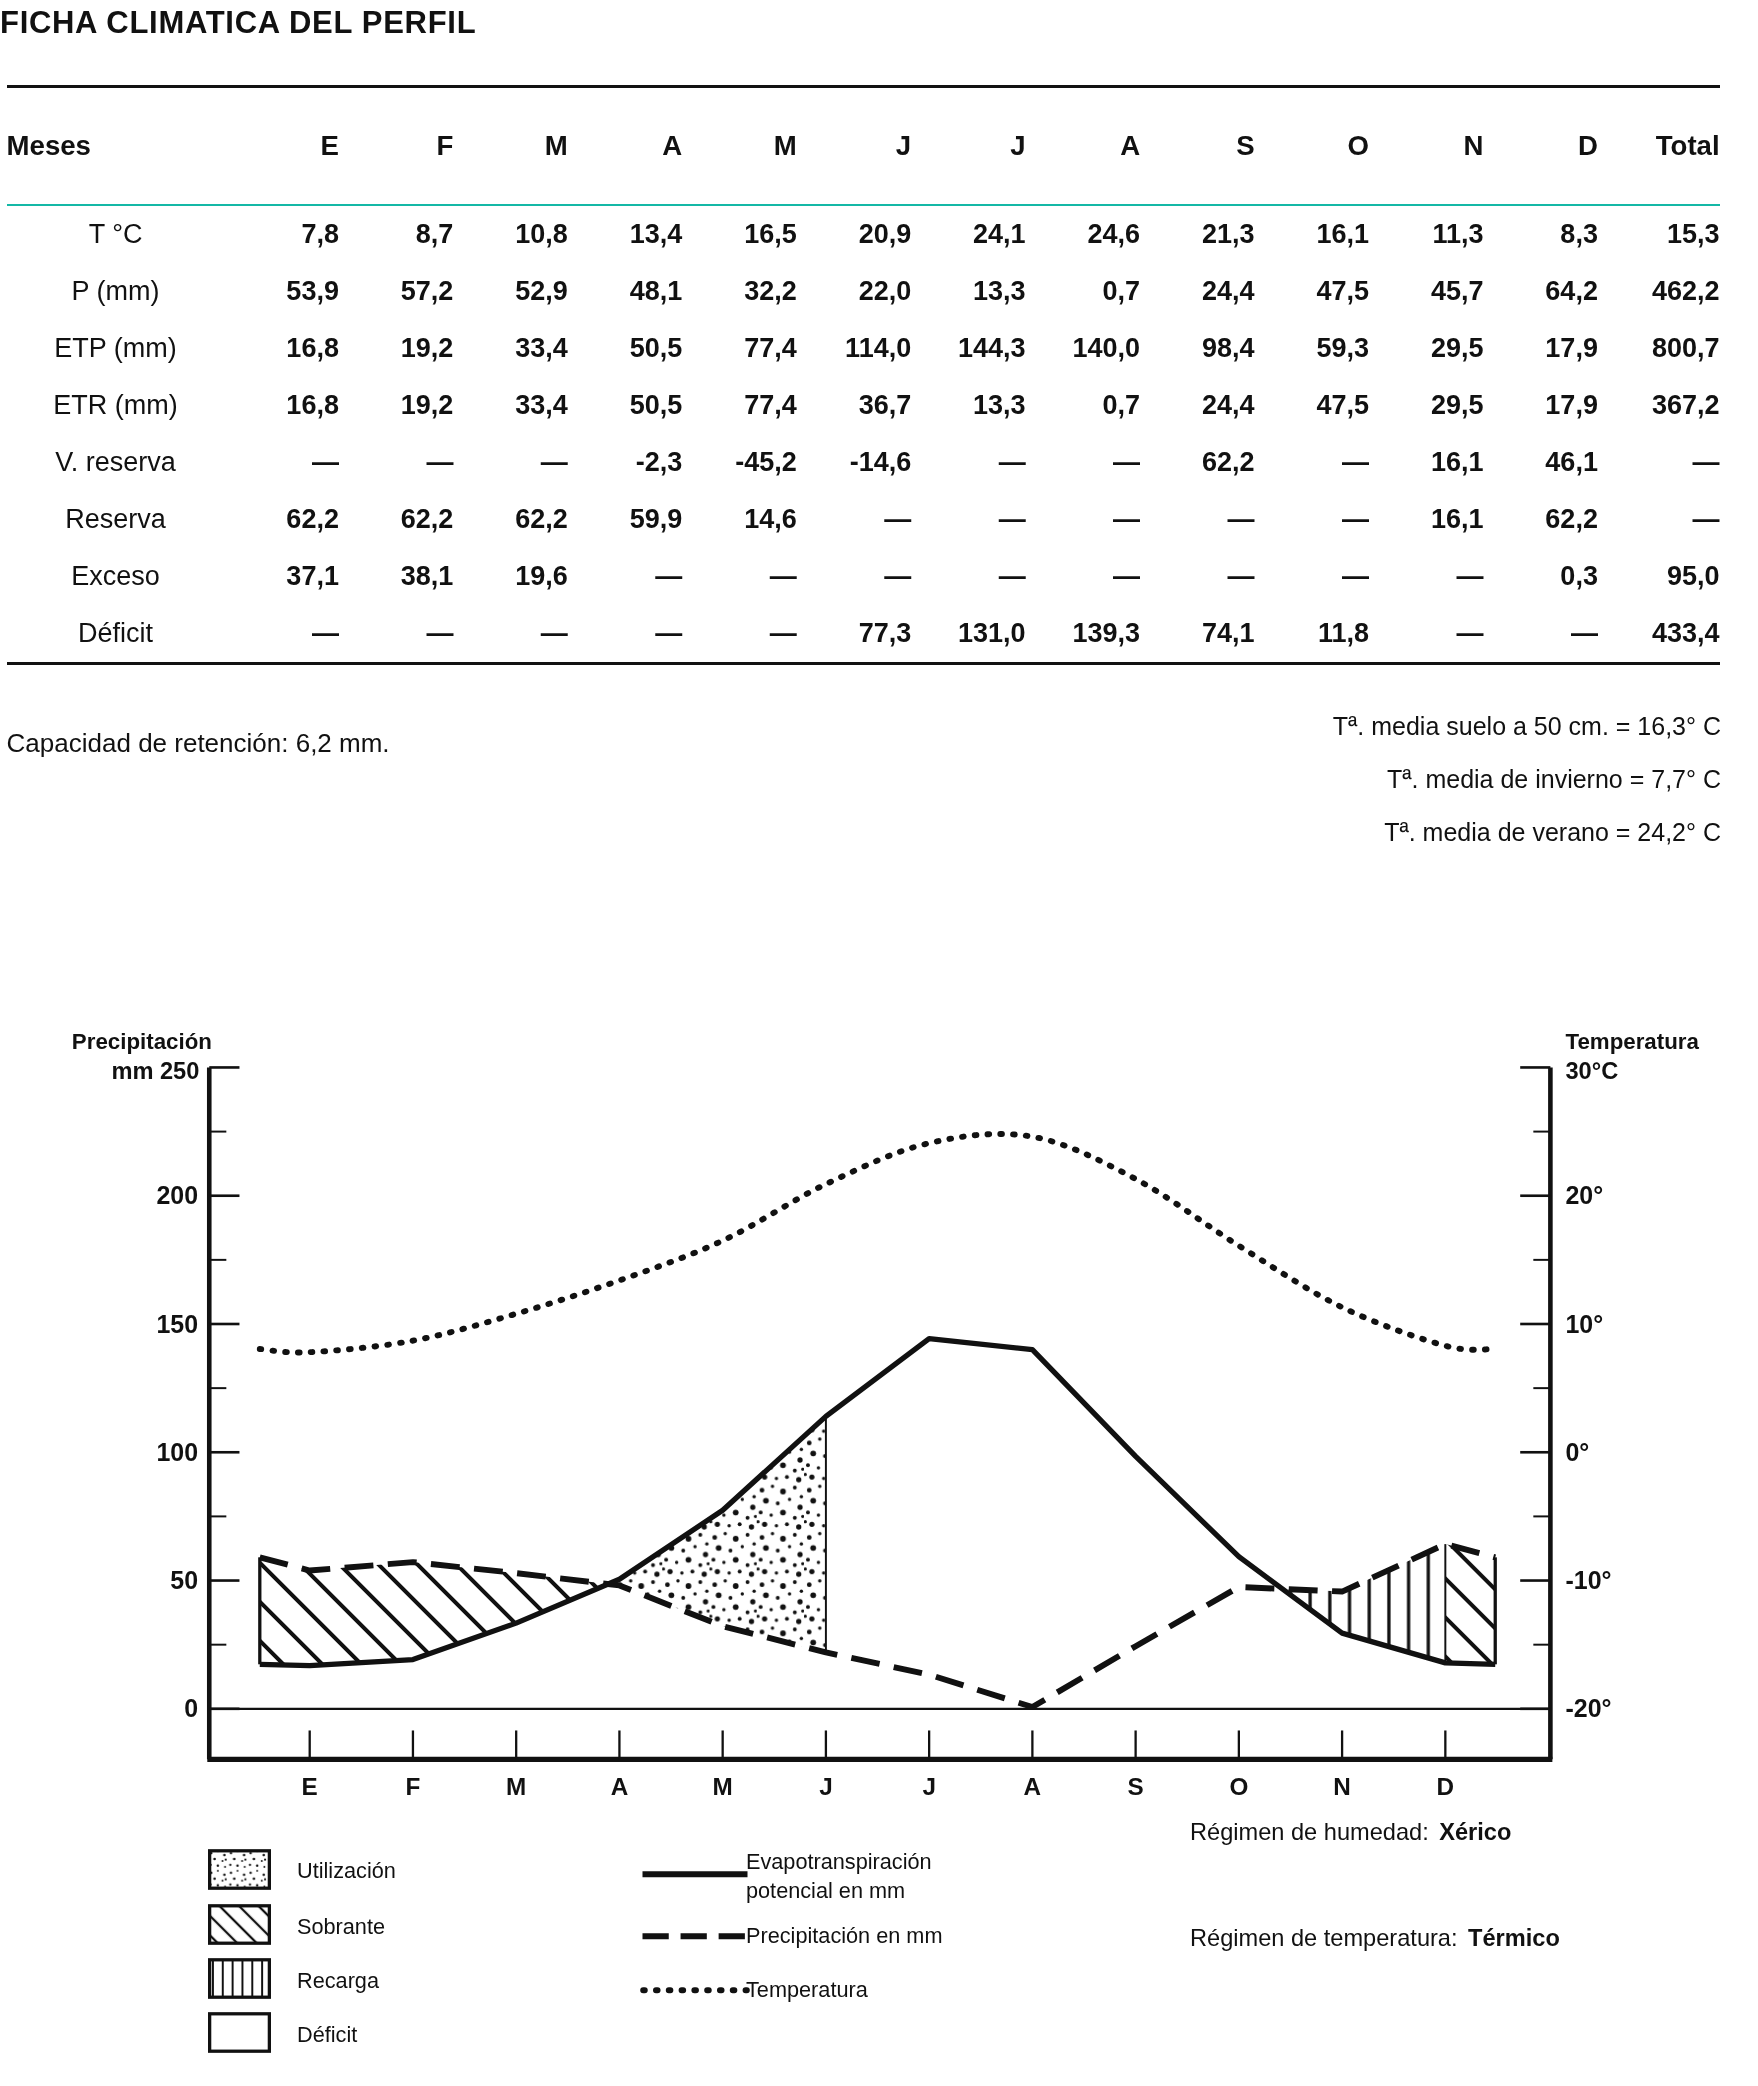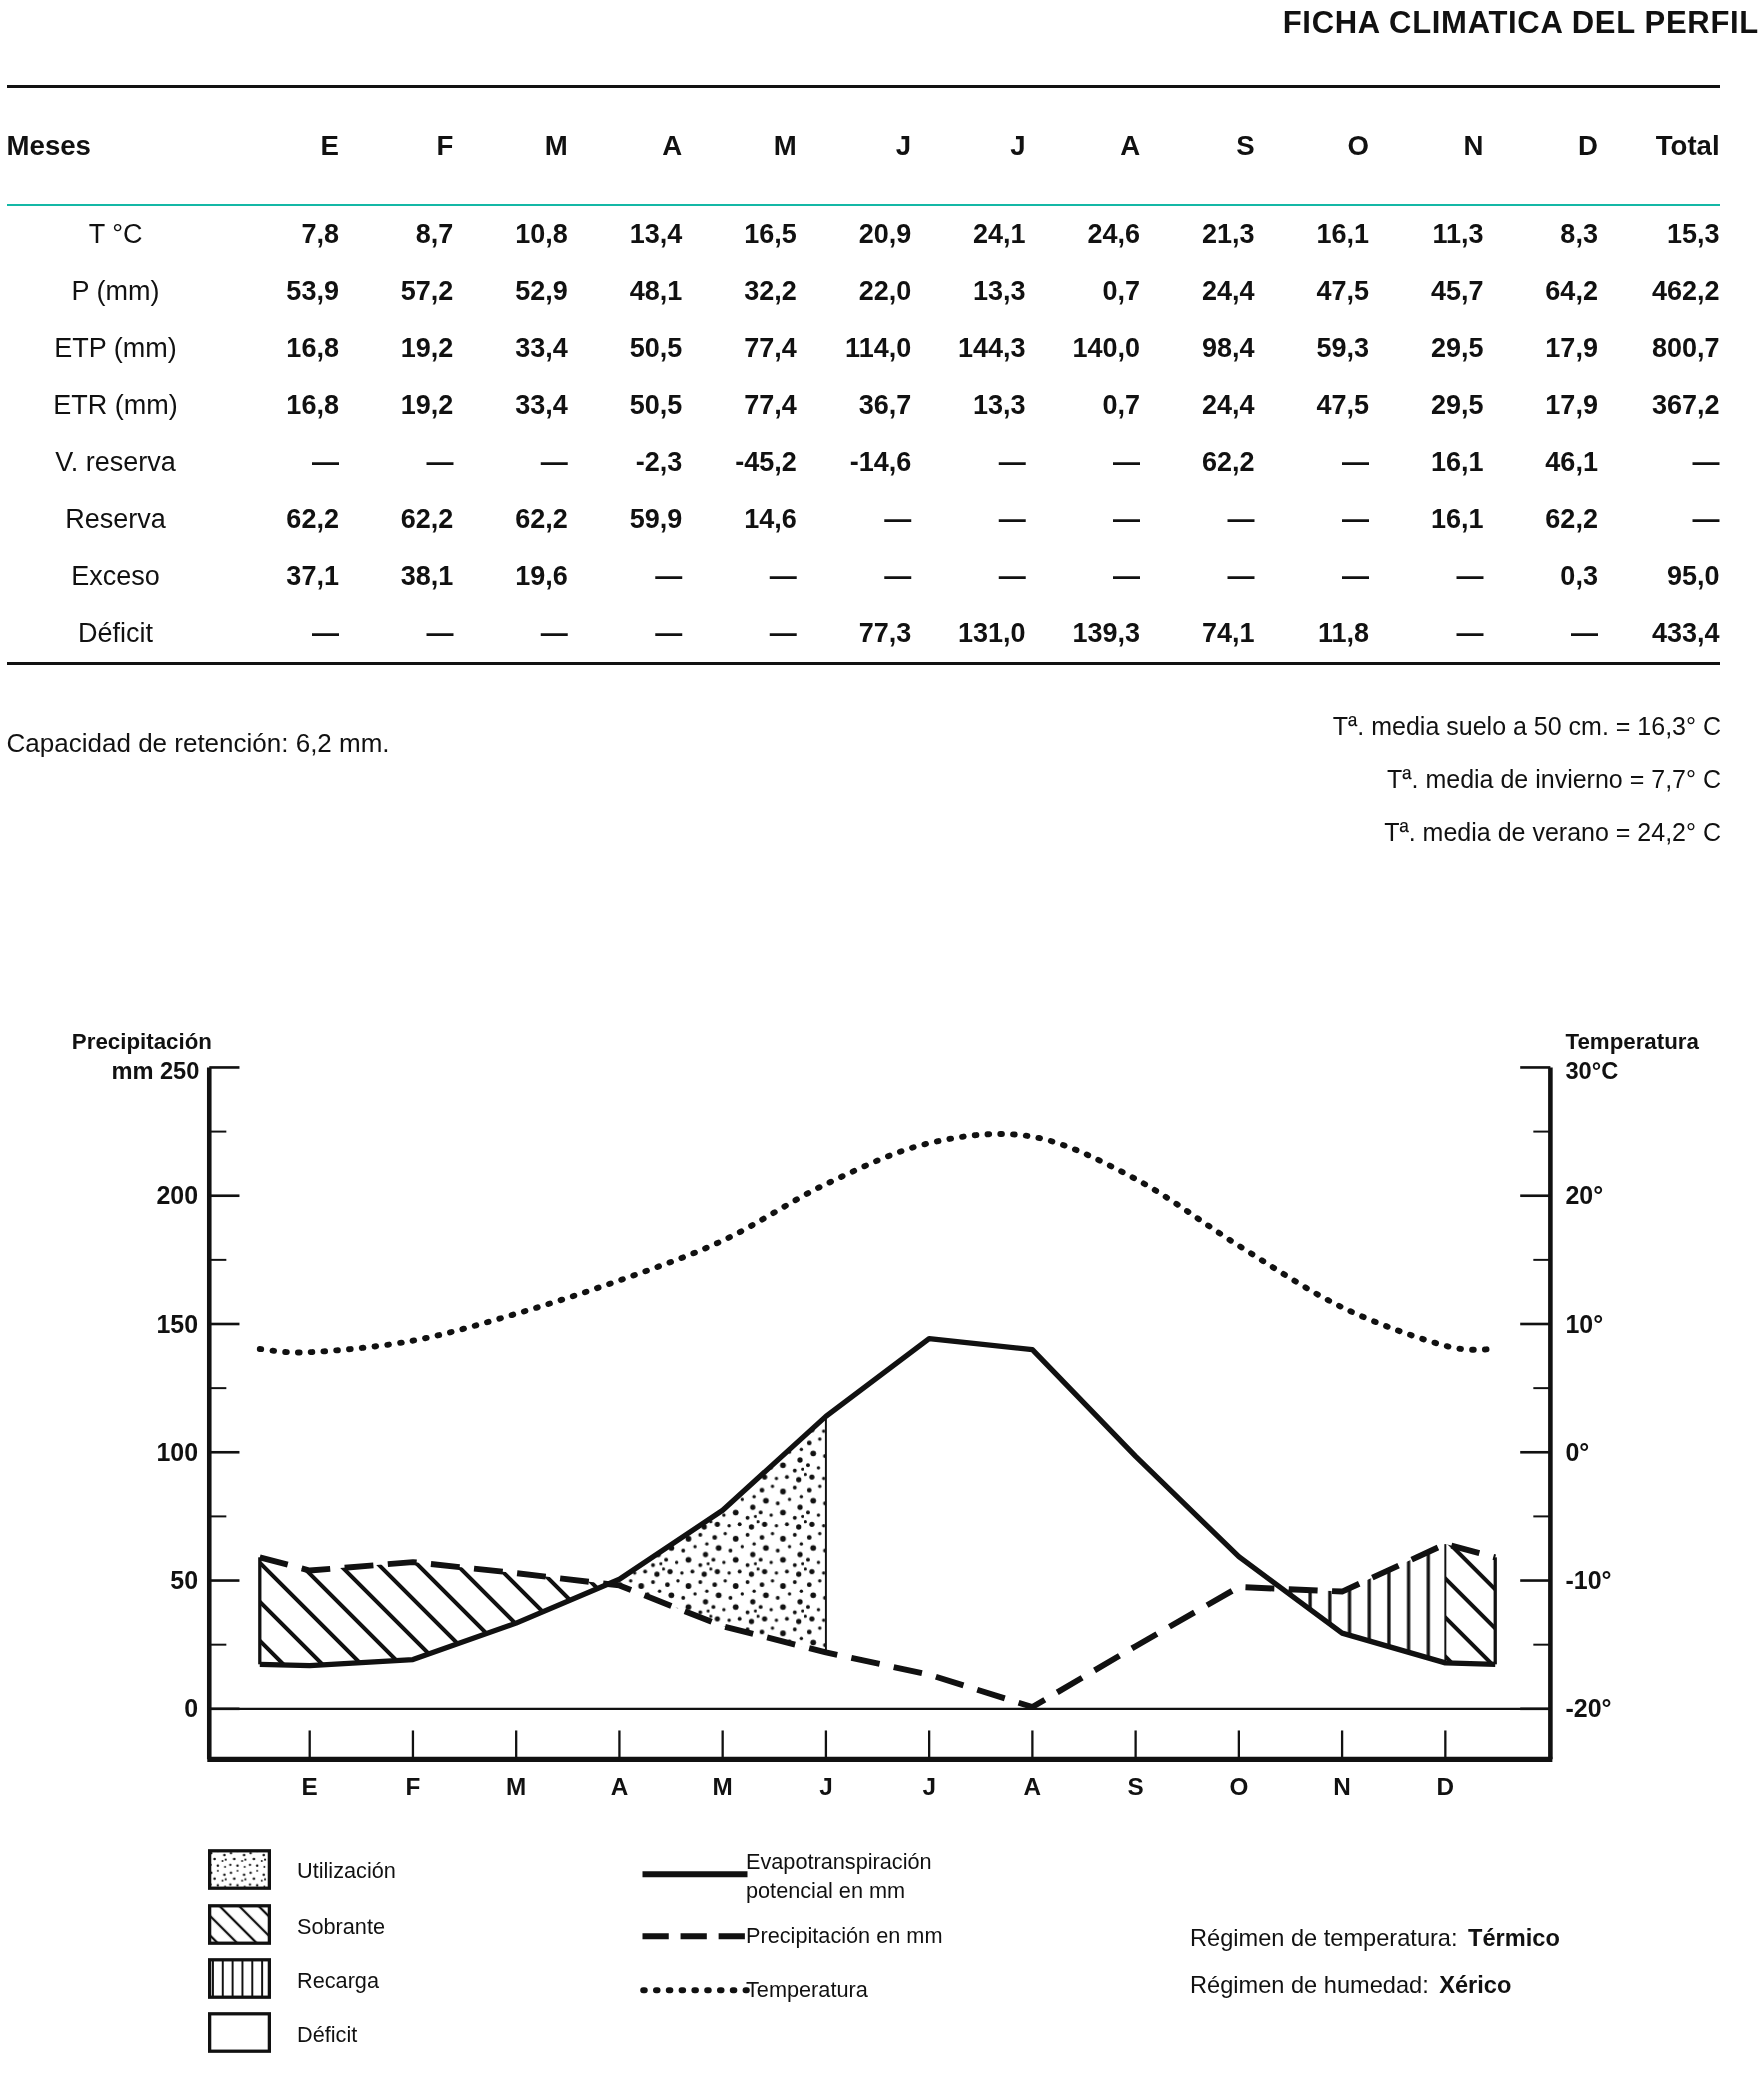--- a/index.html
+++ b/index.html
@@ -2,21 +2,21 @@
 <html style="font-size:10.5px"><head>
 <meta charset="utf-8">
 <style>
   html,body{margin:0;padding:0;}
   body{
     width:1759px;height:2087px;position:relative;overflow:hidden;
     background:#ffffff;color:#111;
     font-family:"Liberation Sans","DejaVu Sans",sans-serif;
   }
   .title{
-    position:absolute;top:5.3px;left:0;width:100%;text-align:right;
+    position:absolute;top:5.3px;left:0;width:100%;text-align:left;
     font-size:31px;font-weight:700;letter-spacing:0.7px;margin:0;
   }
   .table-wrap{position:absolute;top:85px;left:6.6px;width:1713px;}
   table{width:100%;border-collapse:collapse;table-layout:fixed;
     border-top:3.3px solid #111;border-bottom:3.9px solid #111;}
   thead tr{border-bottom:2px solid #14b8a6;}
   thead th{height:116px;font-size:27.6px;font-weight:700;text-align:right;padding:0;}
   thead th.col-label{text-align:left;}
   tbody th,tbody td{height:57px;font-size:27px;padding:0;}
   tbody th.row-label{text-align:center;font-weight:400;}
@@ -373,21 +373,21 @@
   <svg class="legend-line-sample" style="top:1931px;" width="112" height="10.5" viewBox="0 0 170 16">
     <line x1="5" y1="8" x2="165" y2="8" stroke="#111" stroke-width="9" stroke-dasharray="40 18"></line>
   </svg>
   <div class="legend-line-label" style="top:1921px;">Precipitación en mm</div>
 
   <svg class="legend-line-sample" style="top:1985px;" width="112" height="10.5" viewBox="0 0 170 16">
     <line x1="6" y1="8" x2="164" y2="8" stroke="#111" stroke-width="9" stroke-dasharray="2.5 17" stroke-linecap="round"></line>
   </svg>
   <div class="legend-line-label" style="top:1975px;">Temperatura</div>
 
-  <div class="regime-row" style="top:1972px;">
+  <div class="regime-row" style="top:1819px;">
     <span>Régimen de humedad:</span><span class="regime-value">Xérico</span>
   </div>
   <div class="regime-row" style="top:1925px;">
     <span>Régimen de temperatura:</span><span class="regime-value">Térmico</span>
   </div>
 
 </div>
 
 
 </body></html>

